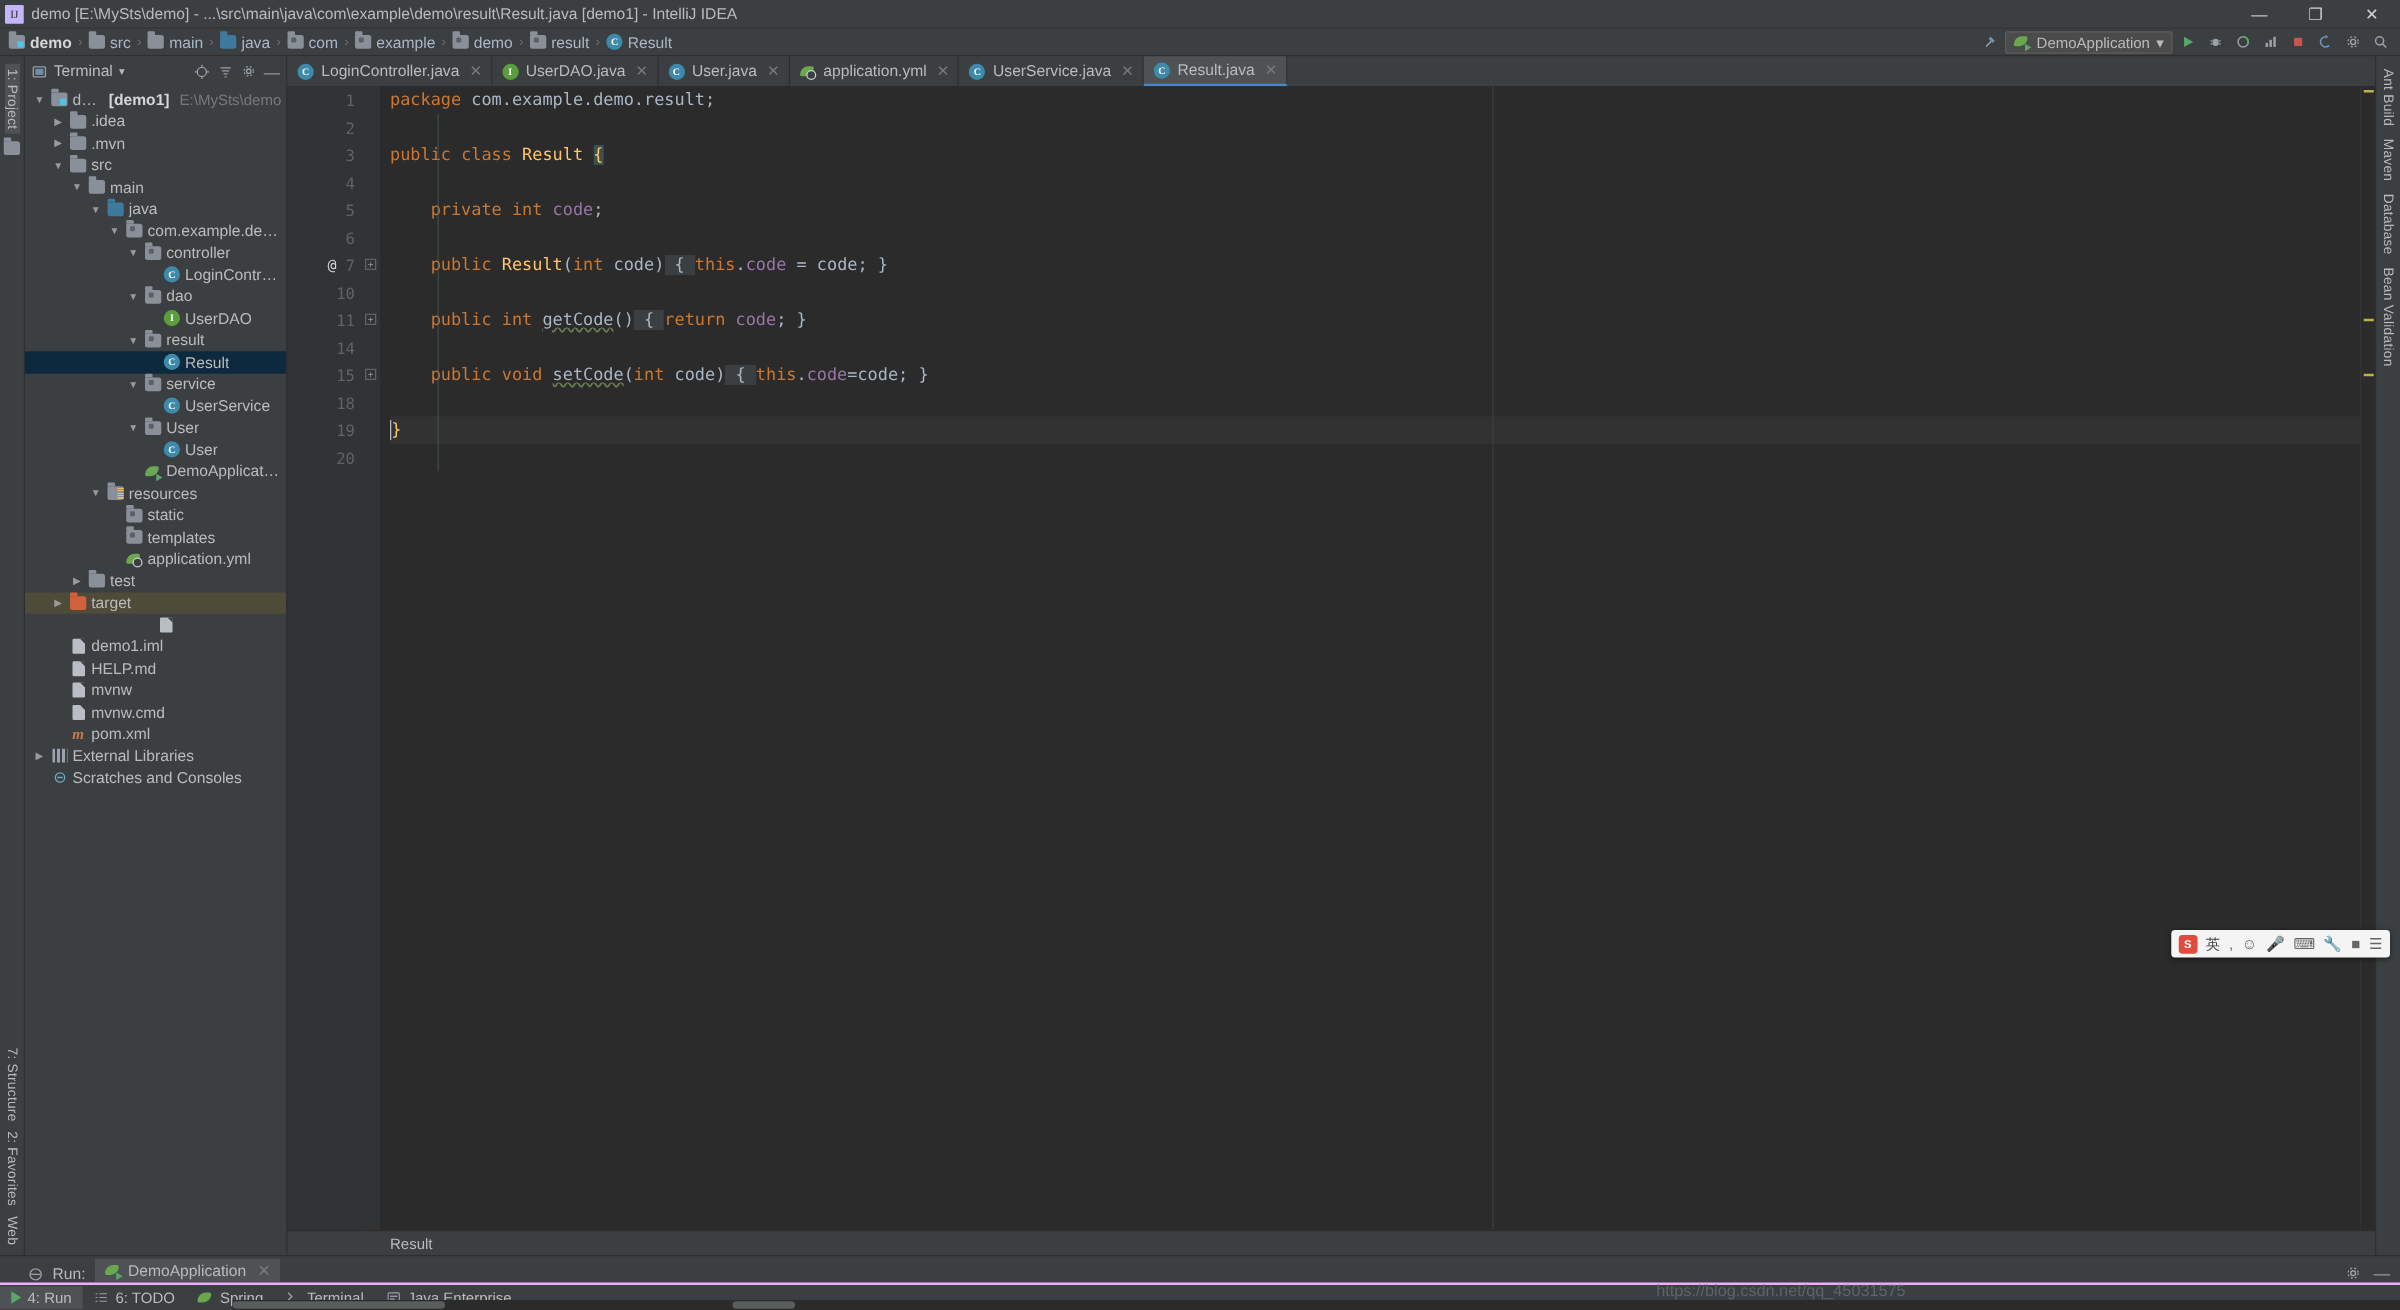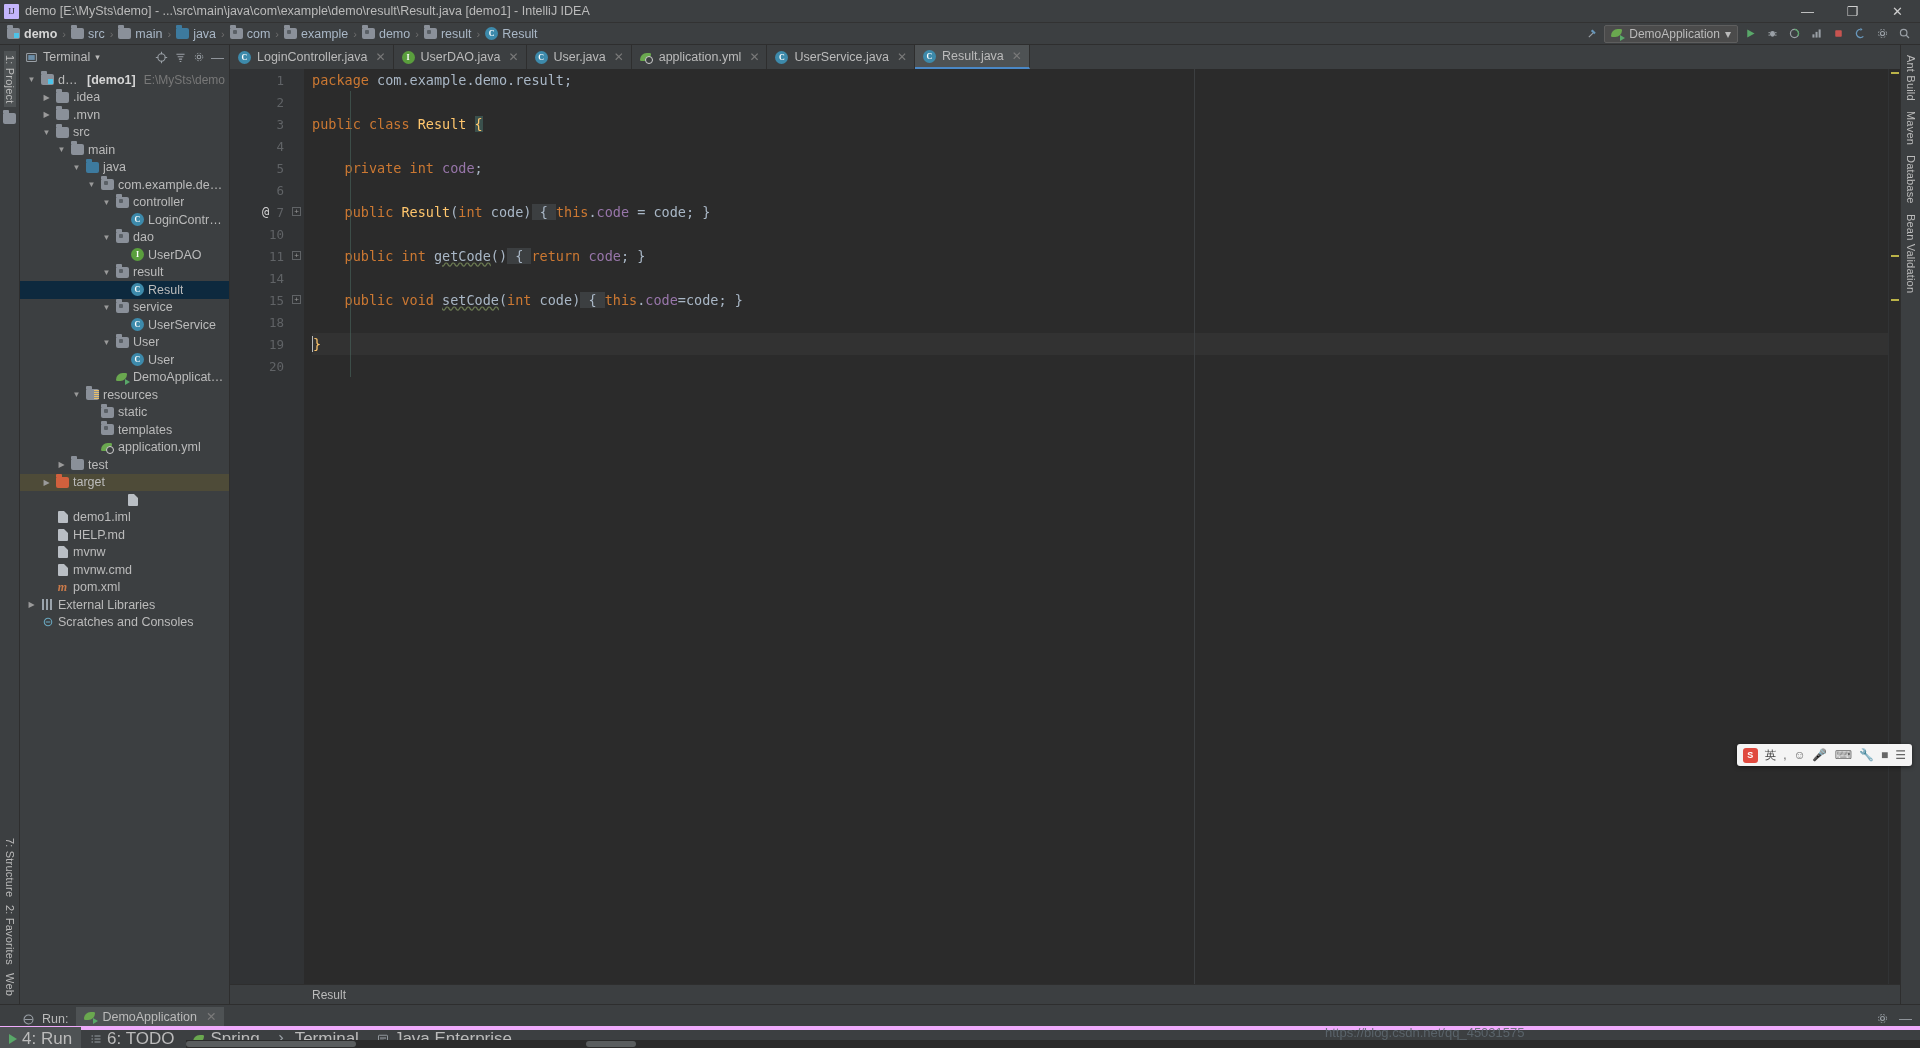--- a/index.html
+++ b/index.html
@@ -151,21 +151,21 @@
   .runwin-left { display: flex; align-items: center; gap: 7px; font-size: 12.5px; color: #bbbbbb; padding-left: 22px; }
   .runwin .rtab {
     display: flex; align-items: center; gap: 5px; font-size: 12.5px; color: #bbbbbb;
     padding: 2px 8px; background: #4e5254; margin-left: 8px;
   }
   .runwin-right { margin-left: auto; display: flex; align-items: center; gap: 10px; padding-right: 8px; color: #bbbbbb; }
 
   
   .toolstrip {
     height: 22px; background: #3c3f41; display: flex; align-items: center;
-    font-size: 17px; color: #bbbbbb; flex: none; border-top: 4px solid #f0abfc;
+    font-size: 12px; color: #bbbbbb; flex: none; border-top: 2px solid #f0abfc;
   }
   .ts-item { display: flex; align-items: center; gap: 5px; padding: 2px 9px; white-space: nowrap; }
   .ts-item.active { background: #4e5254; }
   .ts-right { margin-left: auto; display: flex; align-items: center; gap: 6px; padding-right: 8px; margin-top: 32px; }
 
   .statusbar {
     height: 21px; background: #3c3f41; display: flex; align-items: center;
     font-size: 12.5px; color: #bbbbbb; flex: none; padding-left: 6px; gap: 8px;
   }
   .status-right { margin-left: auto; display: flex; align-items: center; gap: 12px; padding-right: 8px; color: #9a9a9a; }

